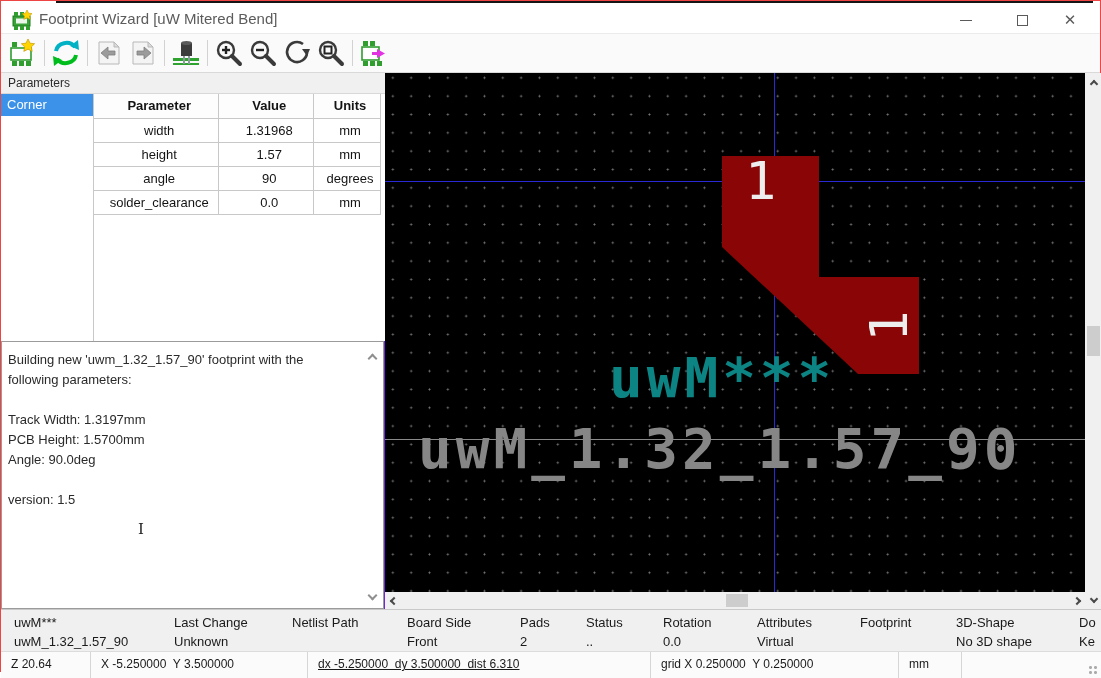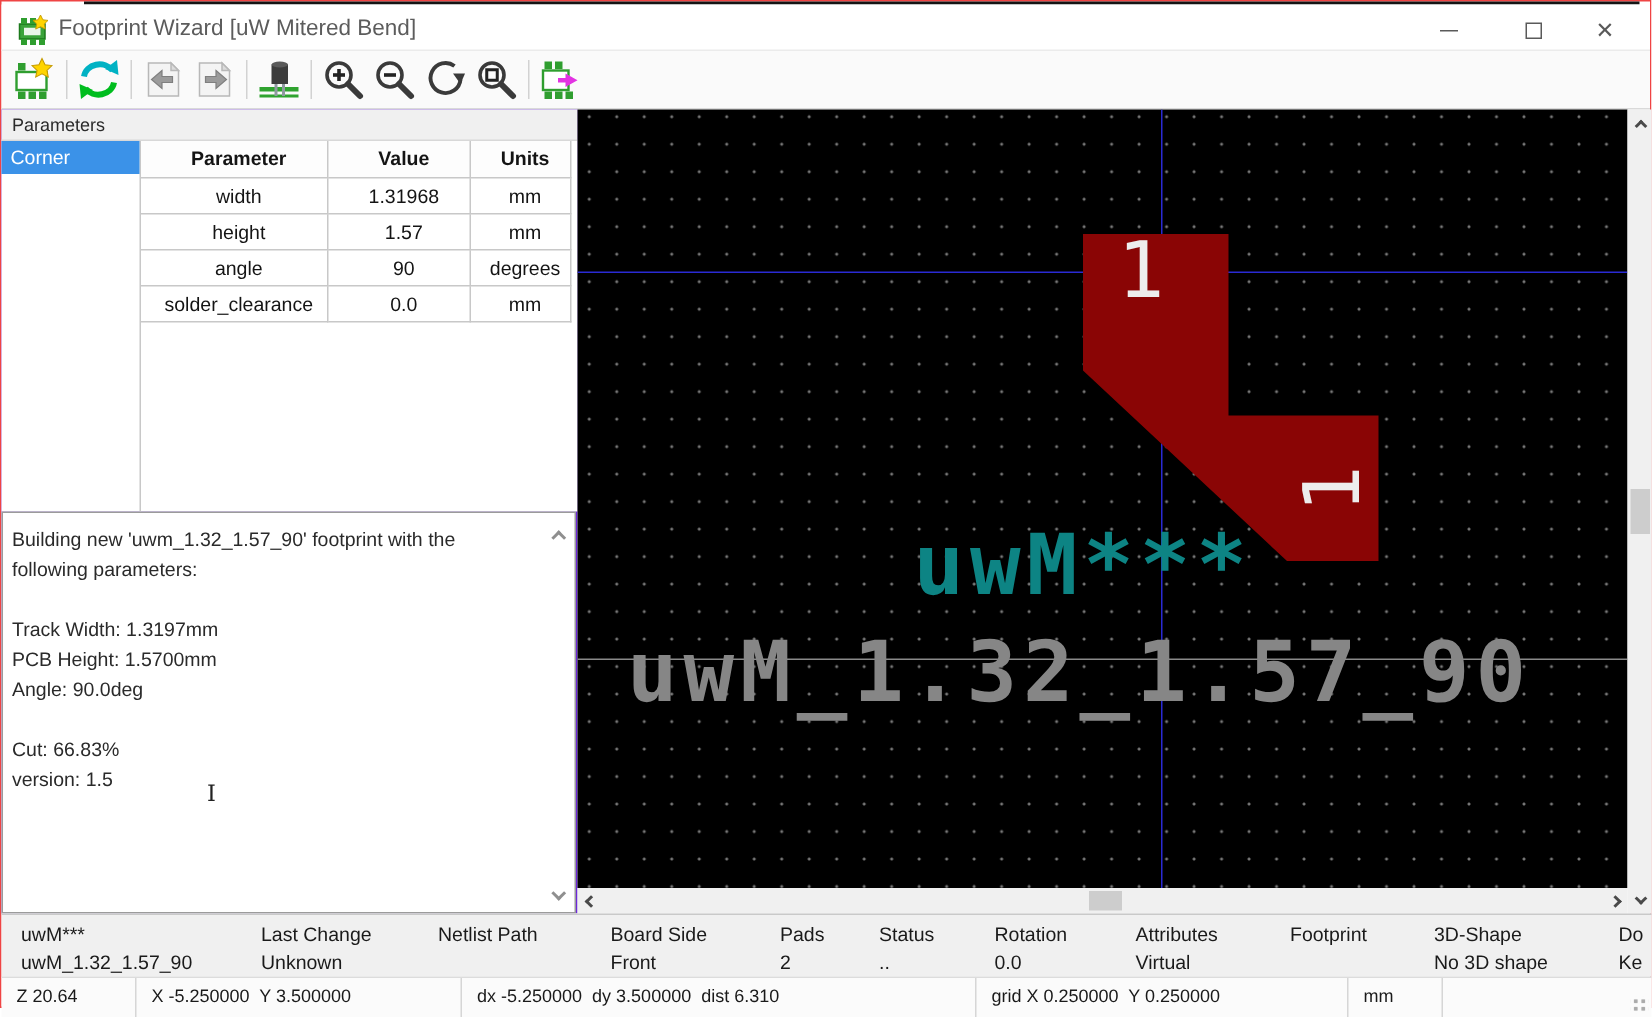--- a/index.html
+++ b/index.html
@@ -233,21 +233,20 @@
     </div>
 
     <div class="messages">
       <div class="msg-line">Building new 'uwm_1.32_1.57_90' footprint with the</div>
       <div class="msg-line">following parameters:</div>
       <div class="msg-line"></div>
       <div class="msg-line">Track Width: 1.3197mm</div>
       <div class="msg-line">PCB Height: 1.5700mm</div>
       <div class="msg-line">Angle: 90.0deg</div>
       <div class="msg-line"></div>
-      <div class="msg-line">Cut: 66.83%</div>
       <div class="msg-line">version: 1.5</div>
       <span class="msg-chev" style="top:8px;"><span class="chev up"></span></span>
       <span class="msg-chev" style="bottom:6px;"><span class="chev down"></span></span>
       <span class="ibeam">I</span>
     </div>
   </div>
 
   <div class="canvas">
     <div class="cross-h"></div>
     <div class="cross-v"></div>
@@ -323,20 +322,20 @@
     </div>
     <div class="sfield" style="flex-basis:40px;">
       <div>Do</div>
       <div>Ke</div>
     </div>
   </div>
 
   <div class="coordsbar">
     <div class="ccell first" style="flex-basis:89px;">Z 20.64</div>
     <div class="ccell" style="flex-basis:217px;">X -5.250000  Y 3.500000</div>
-    <div class="ccell" style="flex-basis:343px;">dx -5.250000  dy 3.500000  dist 6.310</div>
+    <div class="ccell" style="flex-basis:343px;text-decoration:underline;">dx -5.250000  dy 3.500000  dist 6.310</div>
     <div class="ccell" style="flex-basis:248px;">grid X 0.250000  Y 0.250000</div>
     <div class="ccell" style="flex-basis:63px;">mm</div>
     <div class="ccell" style="flex:1;"></div>
     <div class="grip"></div>
   </div>
 
 </div>
 
 </body></html>

